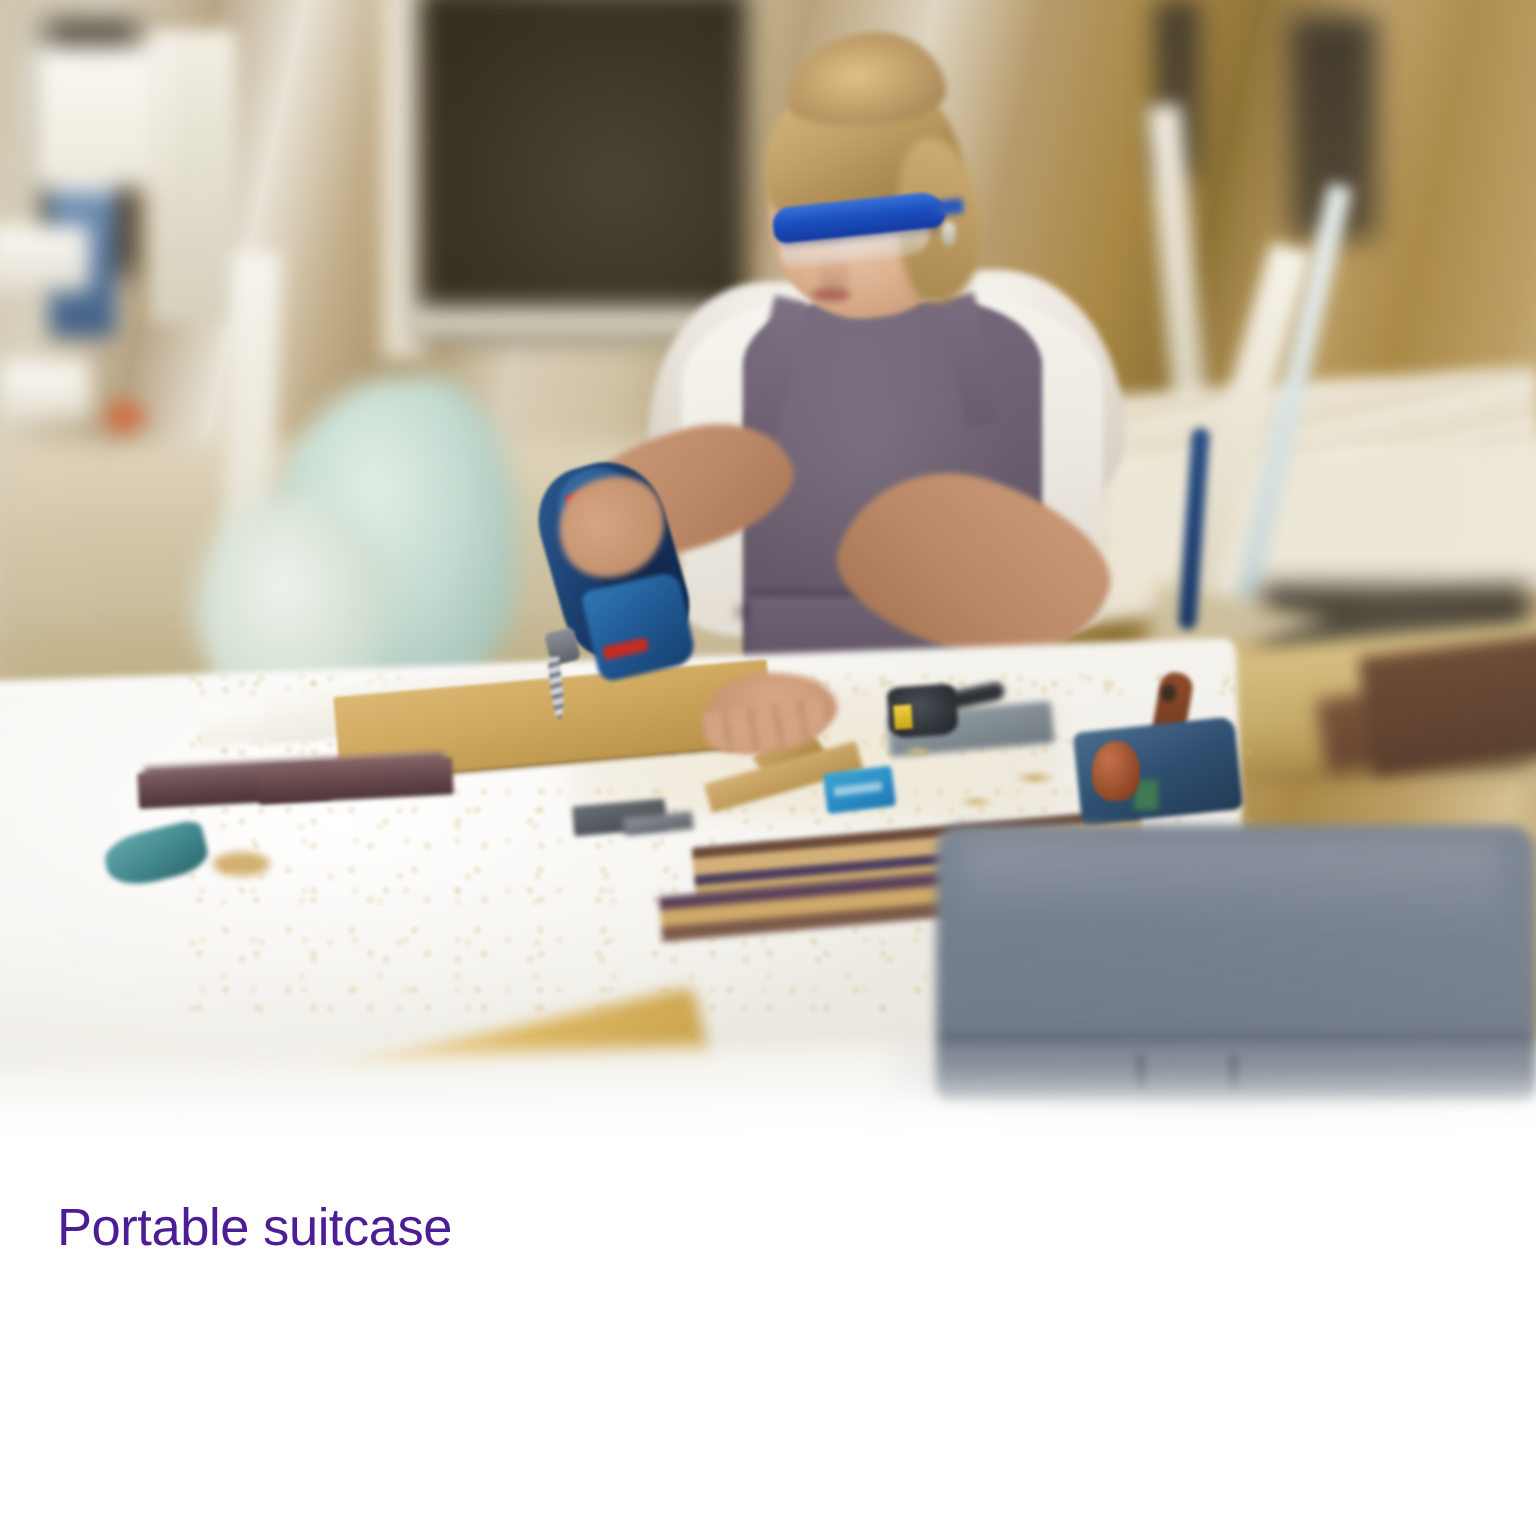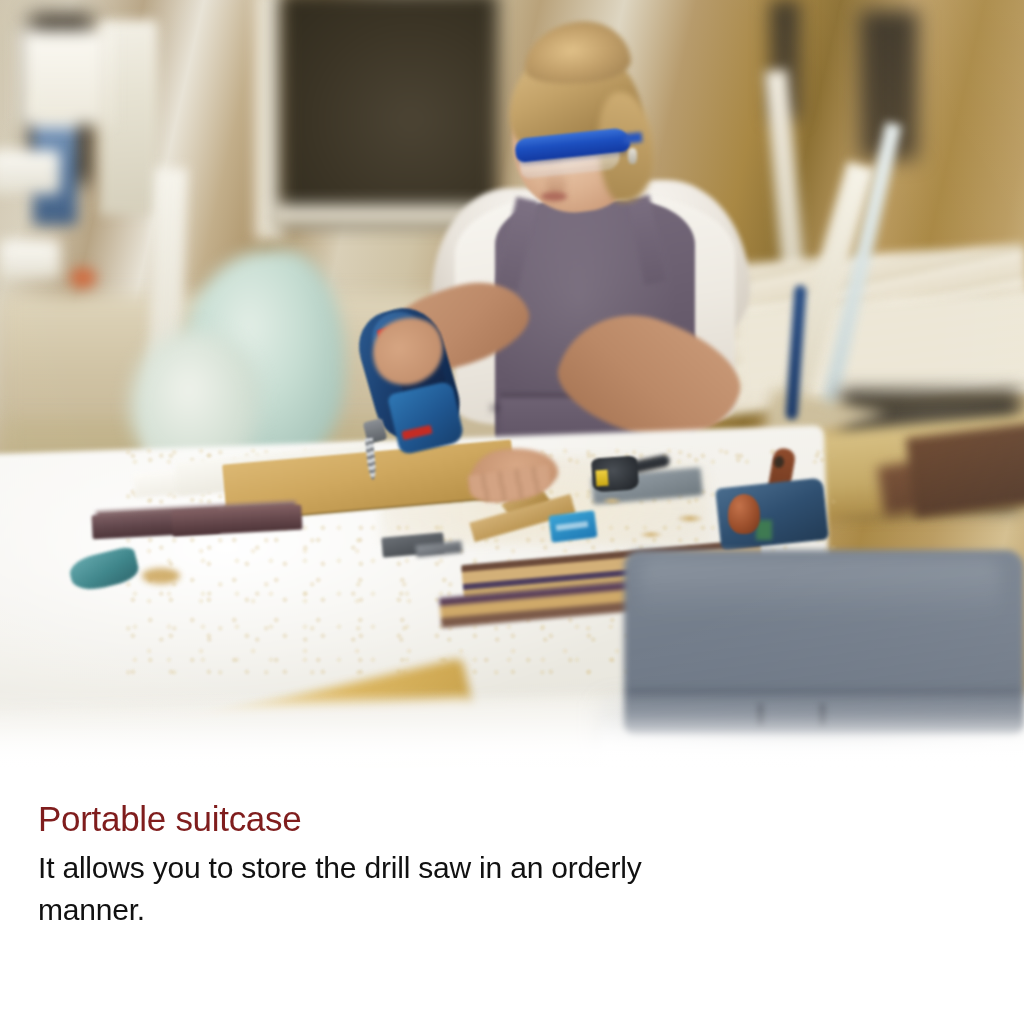--- a/index.html
+++ b/index.html
@@ -862,21 +862,21 @@
     position: absolute;
     left: 0; top: 768px;
     width: 1024px; height: 256px;
     background: #ffffff;
     padding: 33px 40px 0 38px;
   }
   #caption h1 {
     font-family: "Liberation Sans", sans-serif;
     font-size: 35px;
     font-weight: 400;
-    color: #7f1d1d;
+    color: #4c1d95;
     letter-spacing: -0.3px;
     line-height: 1.05;
     margin-bottom: 9px;
   }
   #caption p {
     font-family: "Liberation Sans", sans-serif;
     font-size: 30px;
     font-weight: 400;
     color: #111111;
     line-height: 1.42;
@@ -1014,16 +1014,15 @@
     <div class="case-latch-1"></div>
     <div class="case-latch-2"></div>
     <div class="case-bottom-fade"></div>
 
     <div class="photo-soft"></div>
     <div class="photo-fade"></div>
   </div>
 
   <div id="caption">
     <h1>Portable suitcase</h1>
-    <p>It allows you to store the drill saw in an orderly manner.</p>
   </div>
 
 </div>
 
 </body></html>

